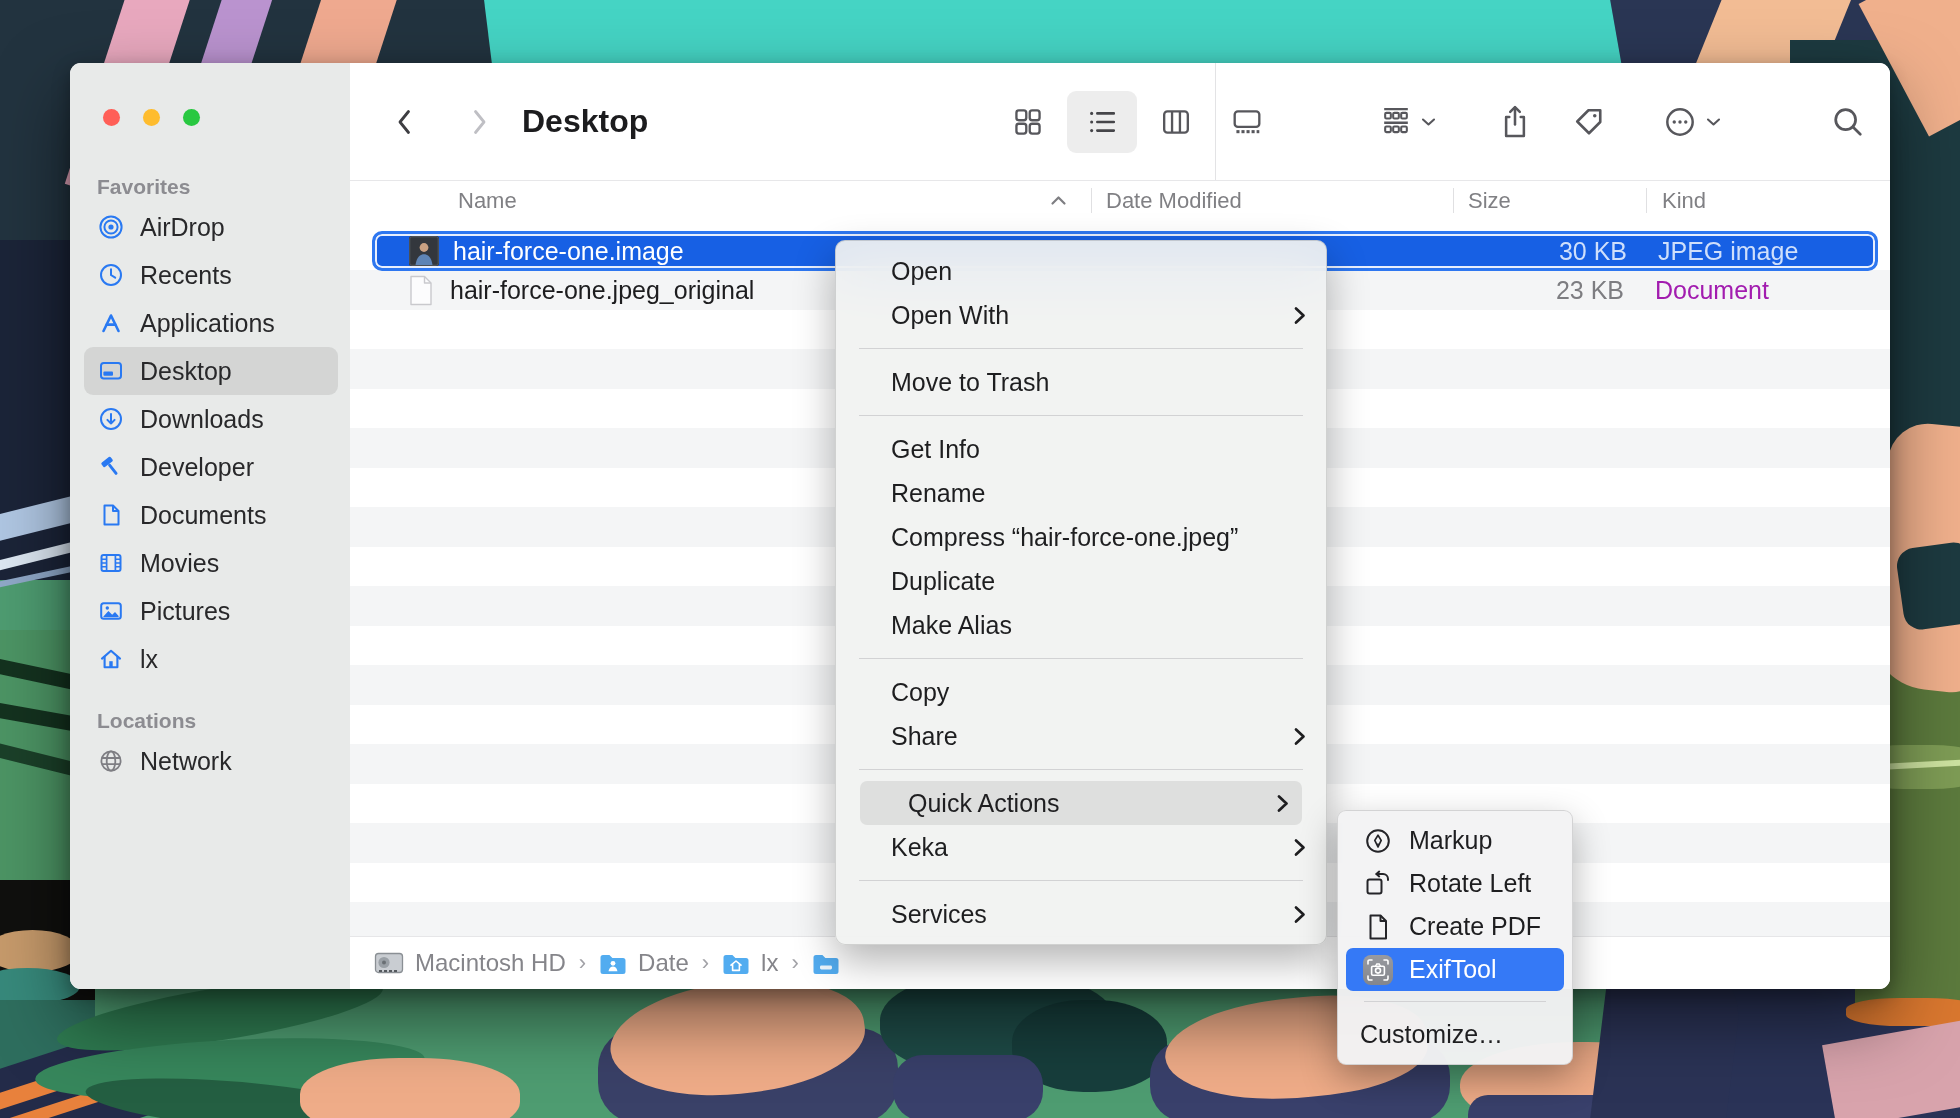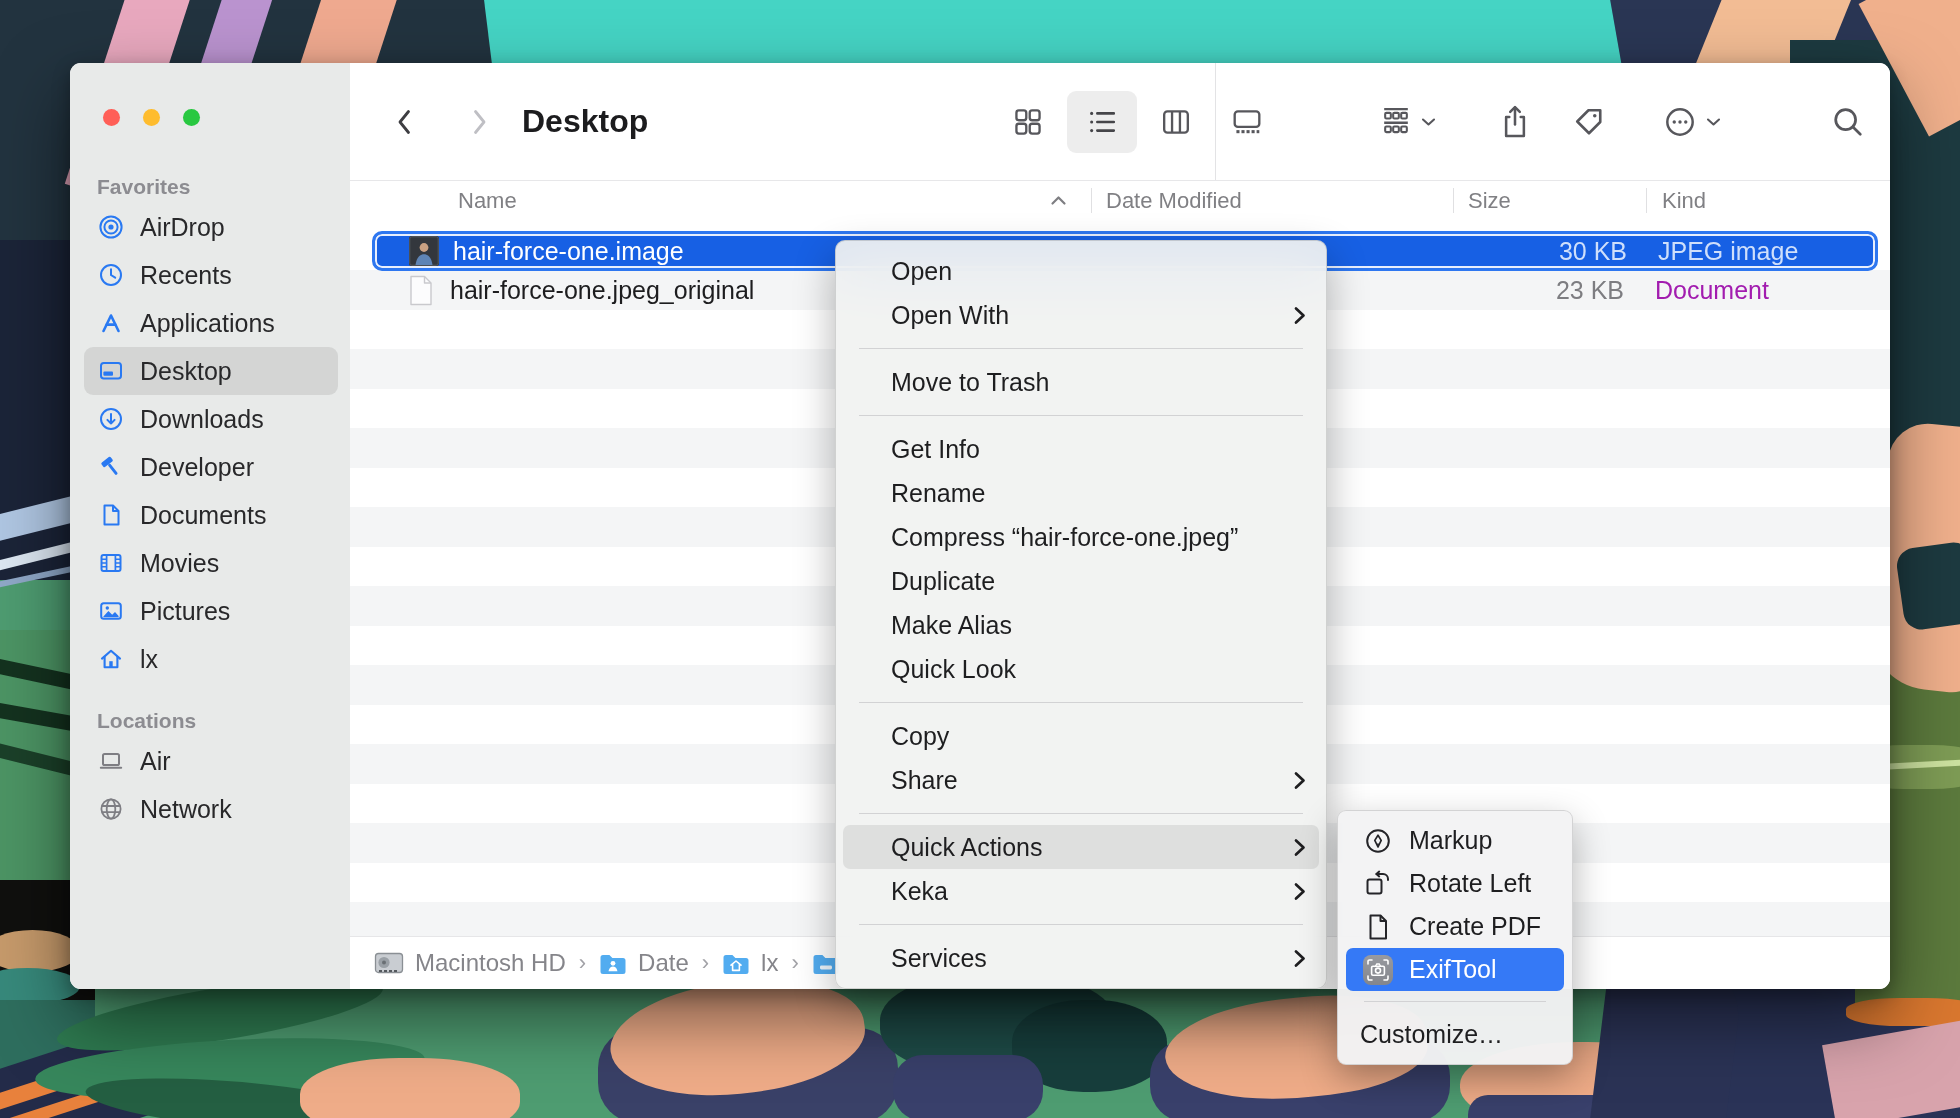--- a/index.html
+++ b/index.html
@@ -47,21 +47,21 @@
            display:flex;align-items:center;gap:11px;padding-left:24px;font-size:24px;color:#85858a;}
   .psep{color:#a2a2a7;font-size:22px;margin:0 2px;}
   
   .cmenu{position:absolute;left:835px;top:240px;width:492px;border-radius:10px;
          background:rgba(241,242,241,.92);-webkit-backdrop-filter:blur(28px);backdrop-filter:blur(28px);
          border:1px solid rgba(0,0,0,.14);box-shadow:0 16px 40px rgba(0,0,0,.3);
          padding:8px 0;box-sizing:border-box;}
   .mi{position:relative;height:44px;display:flex;align-items:center;padding-left:55px;
       font-size:25px;color:#1e1e20;}
   .mi .chev{position:absolute;right:20px;top:13px;}
-  .mi.hl{background:rgba(0,0,0,.082);border-radius:7px;margin:0 7px;padding-left:48px;}
+  .mi.hl{background:rgba(0,0,0,.082);border-radius:7px;margin:0 24px;padding-left:48px;}
   .mi.hl .chev{right:13px;}
   .msep{height:1px;background:#d2d2d4;margin:11px 23px;}
   
   .smenu{position:absolute;left:1337px;top:810px;width:236px;border-radius:9px;
          background:rgba(243,243,244,.97);border:1px solid rgba(0,0,0,.13);
          box-shadow:0 14px 36px rgba(0,0,0,.3);padding:8px 0;box-sizing:border-box;}
   .si{height:43px;display:flex;align-items:center;gap:15px;padding-left:24px;font-size:25px;color:#1e1e20;}
   .si .ic{width:32px;display:flex;justify-content:center;}
   .si.hl{background:#3579f6;border-radius:7px;margin:0 8px;padding-left:16px;color:#fff;}
   .exif-tile{width:30px;height:30px;border-radius:8px;background:linear-gradient(180deg,#989aa0,#84868c);
@@ -229,29 +229,20 @@
                 <rect x="11.3" y="15.2" width="3.4" height="6" fill="#2979F2" stroke="none"></rect>
               </svg>
             </span>
           <span>lx</span>
         </div>
 
         <div class="loc-gap"></div>
         <div class="sb-label">Locations</div>
         <div class="sb-item">
           <span class="ic">
-              <svg width="26" height="26" viewBox="0 0 26 26" fill="none" stroke="#7e7e83" stroke-width="2" stroke-linecap="round">
-                <rect x="5" y="6" width="16" height="11" rx="1.6"></rect>
-                <path d="M2.8 19.8 H23.2"></path>
-              </svg>
-            </span>
-          <span>Air</span>
-        </div>
-        <div class="sb-item">
-          <span class="ic">
               <svg width="26" height="26" viewBox="0 0 26 26" fill="none" stroke="#7e7e83" stroke-width="1.8">
                 <circle cx="13" cy="13" r="9.6"></circle>
                 <ellipse cx="13" cy="13" rx="4.3" ry="9.6"></ellipse>
                 <path d="M4 10 H22 M4 16.2 H22"></path>
               </svg>
             </span>
           <span>Network</span>
         </div>
       </div>
     </aside>
@@ -448,21 +439,20 @@
         </span>
       </div>
     <div class="msep"></div>
     <div class="mi">Move to Trash</div>
     <div class="msep"></div>
     <div class="mi">Get Info</div>
     <div class="mi">Rename</div>
     <div class="mi">Compress “hair-force-one.jpeg”</div>
     <div class="mi">Duplicate</div>
     <div class="mi">Make Alias</div>
-    <div class="mi">Quick Look</div>
     <div class="msep"></div>
     <div class="mi">Copy</div>
     <div class="mi">
         <span>Share</span>
       <span class="chev">
           <svg width="13" height="19" viewBox="0 0 13 19" fill="none" stroke="#1e1e20" stroke-width="2.7" stroke-linecap="round" stroke-linejoin="round">
             <path d="M3 2.5 L10.5 9.5 L3 16.5"></path>
           </svg>
         </span>
       </div>

